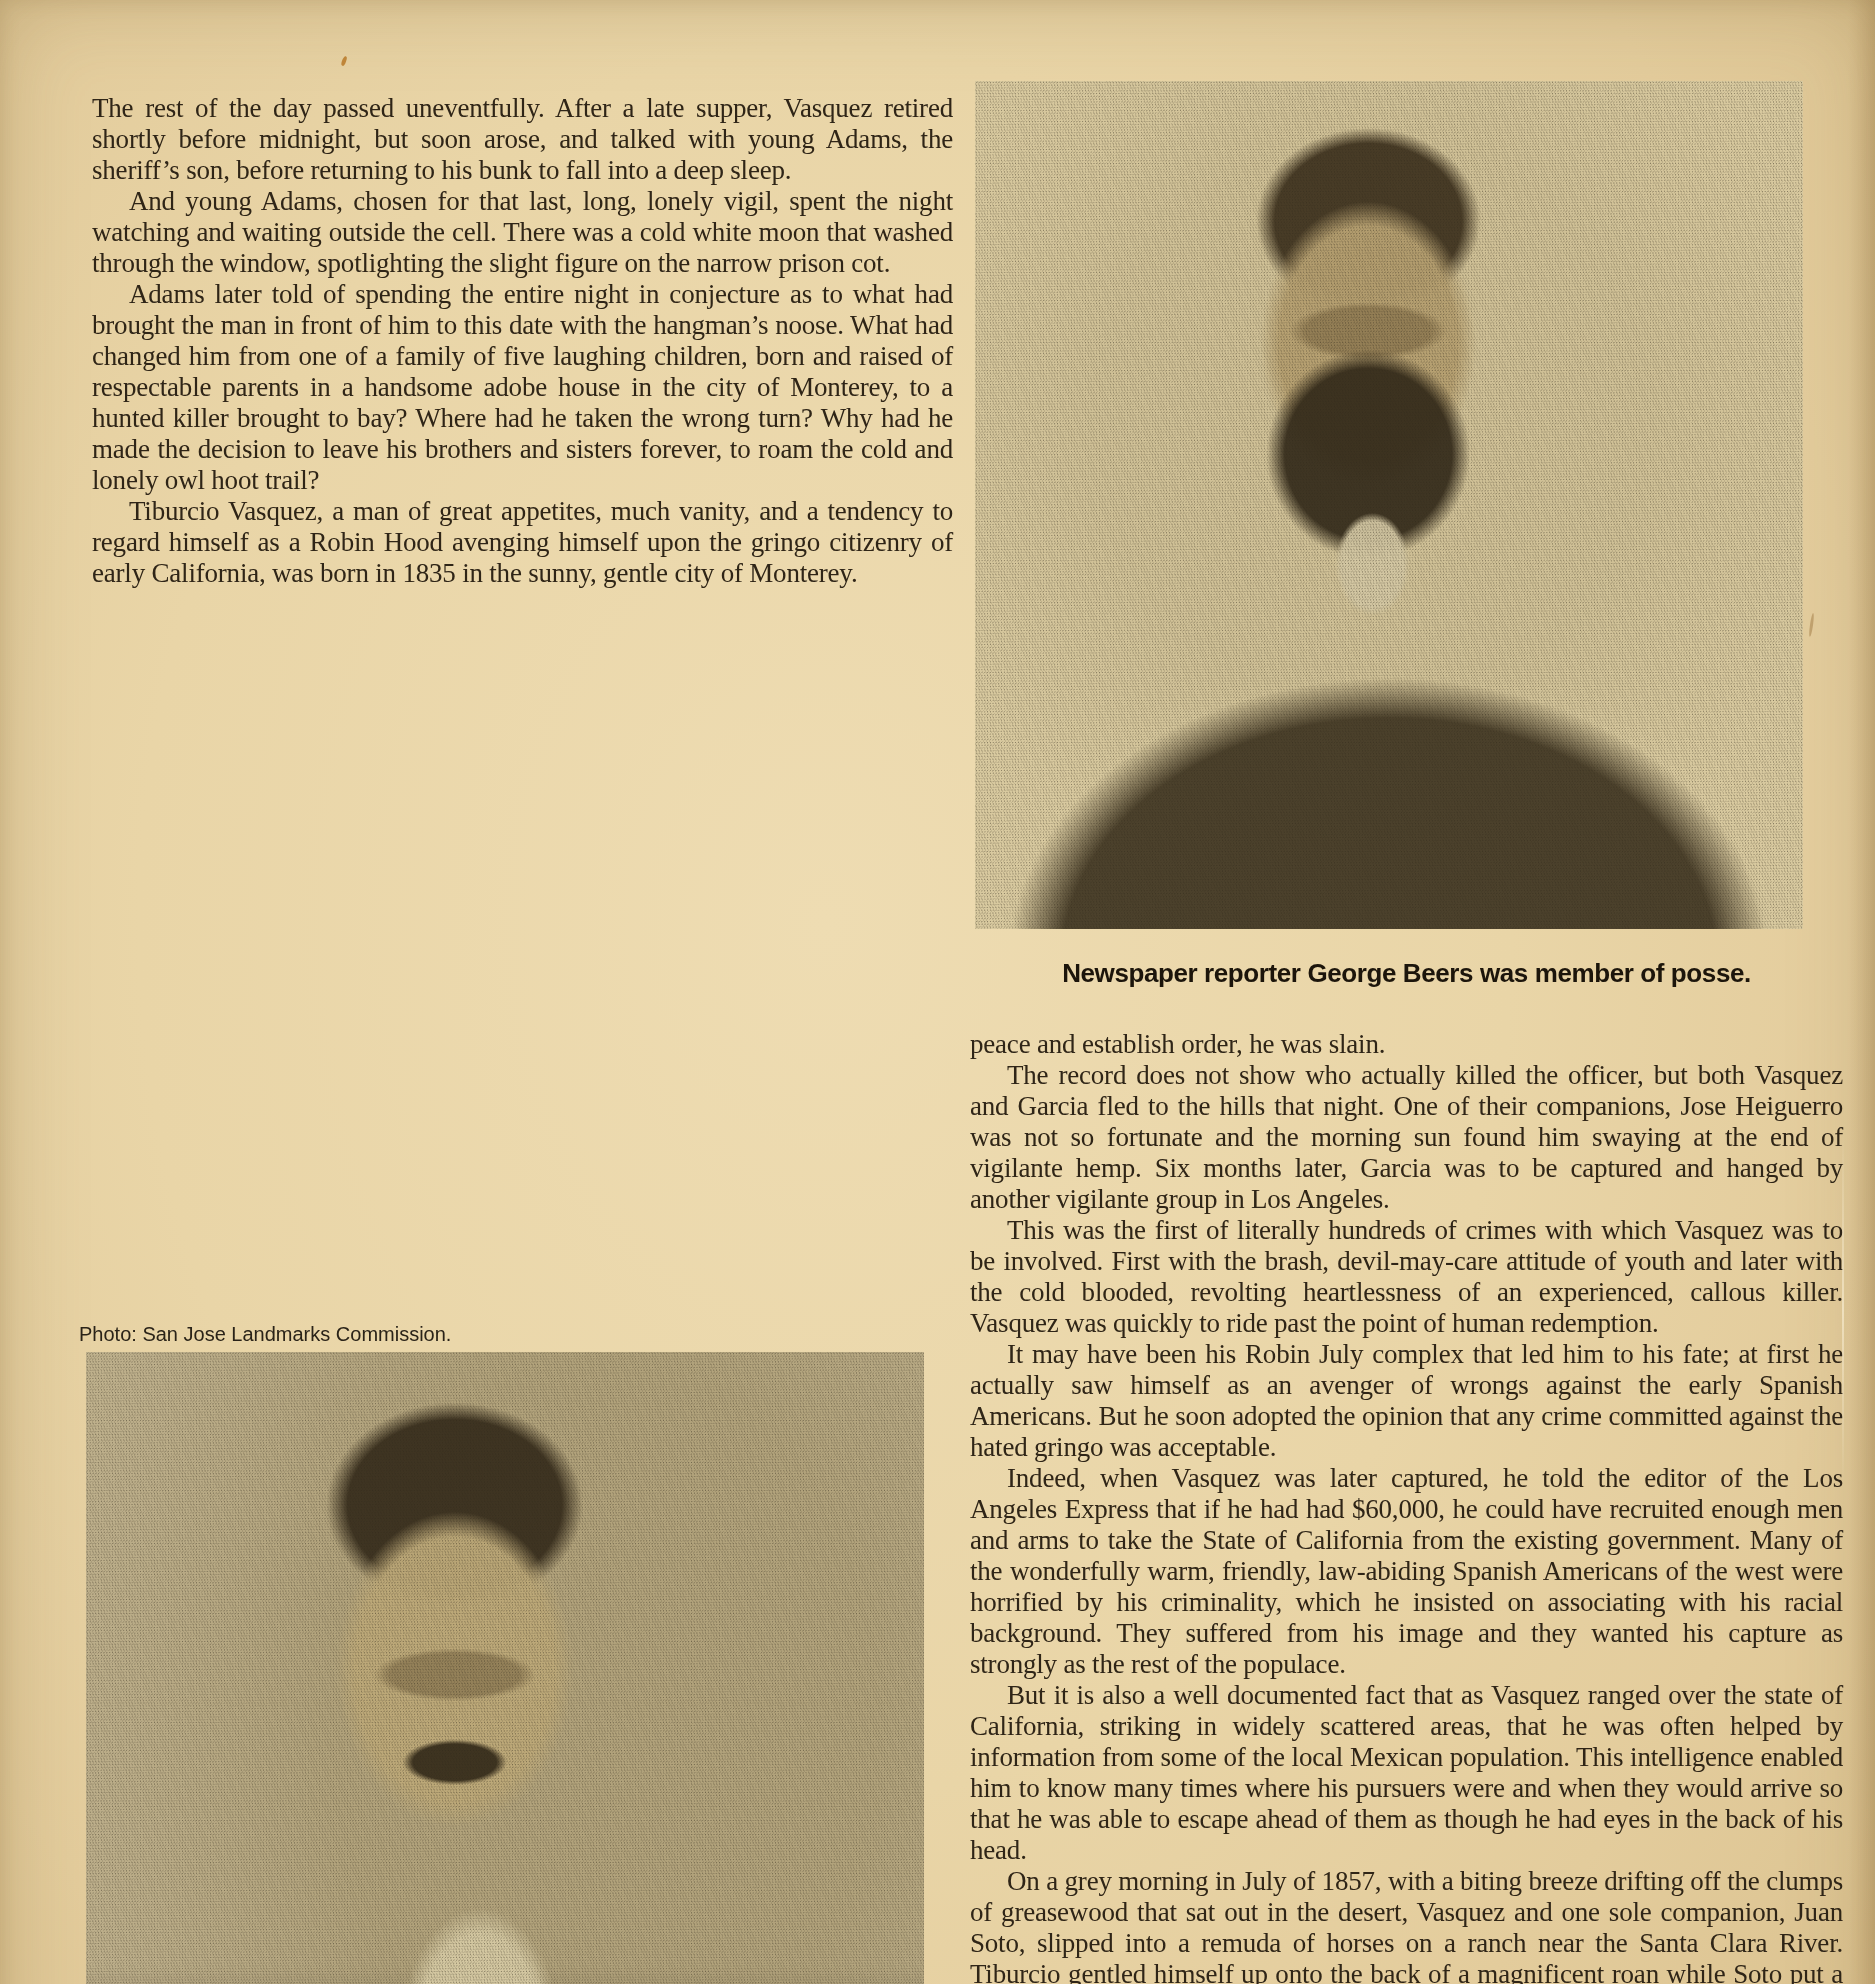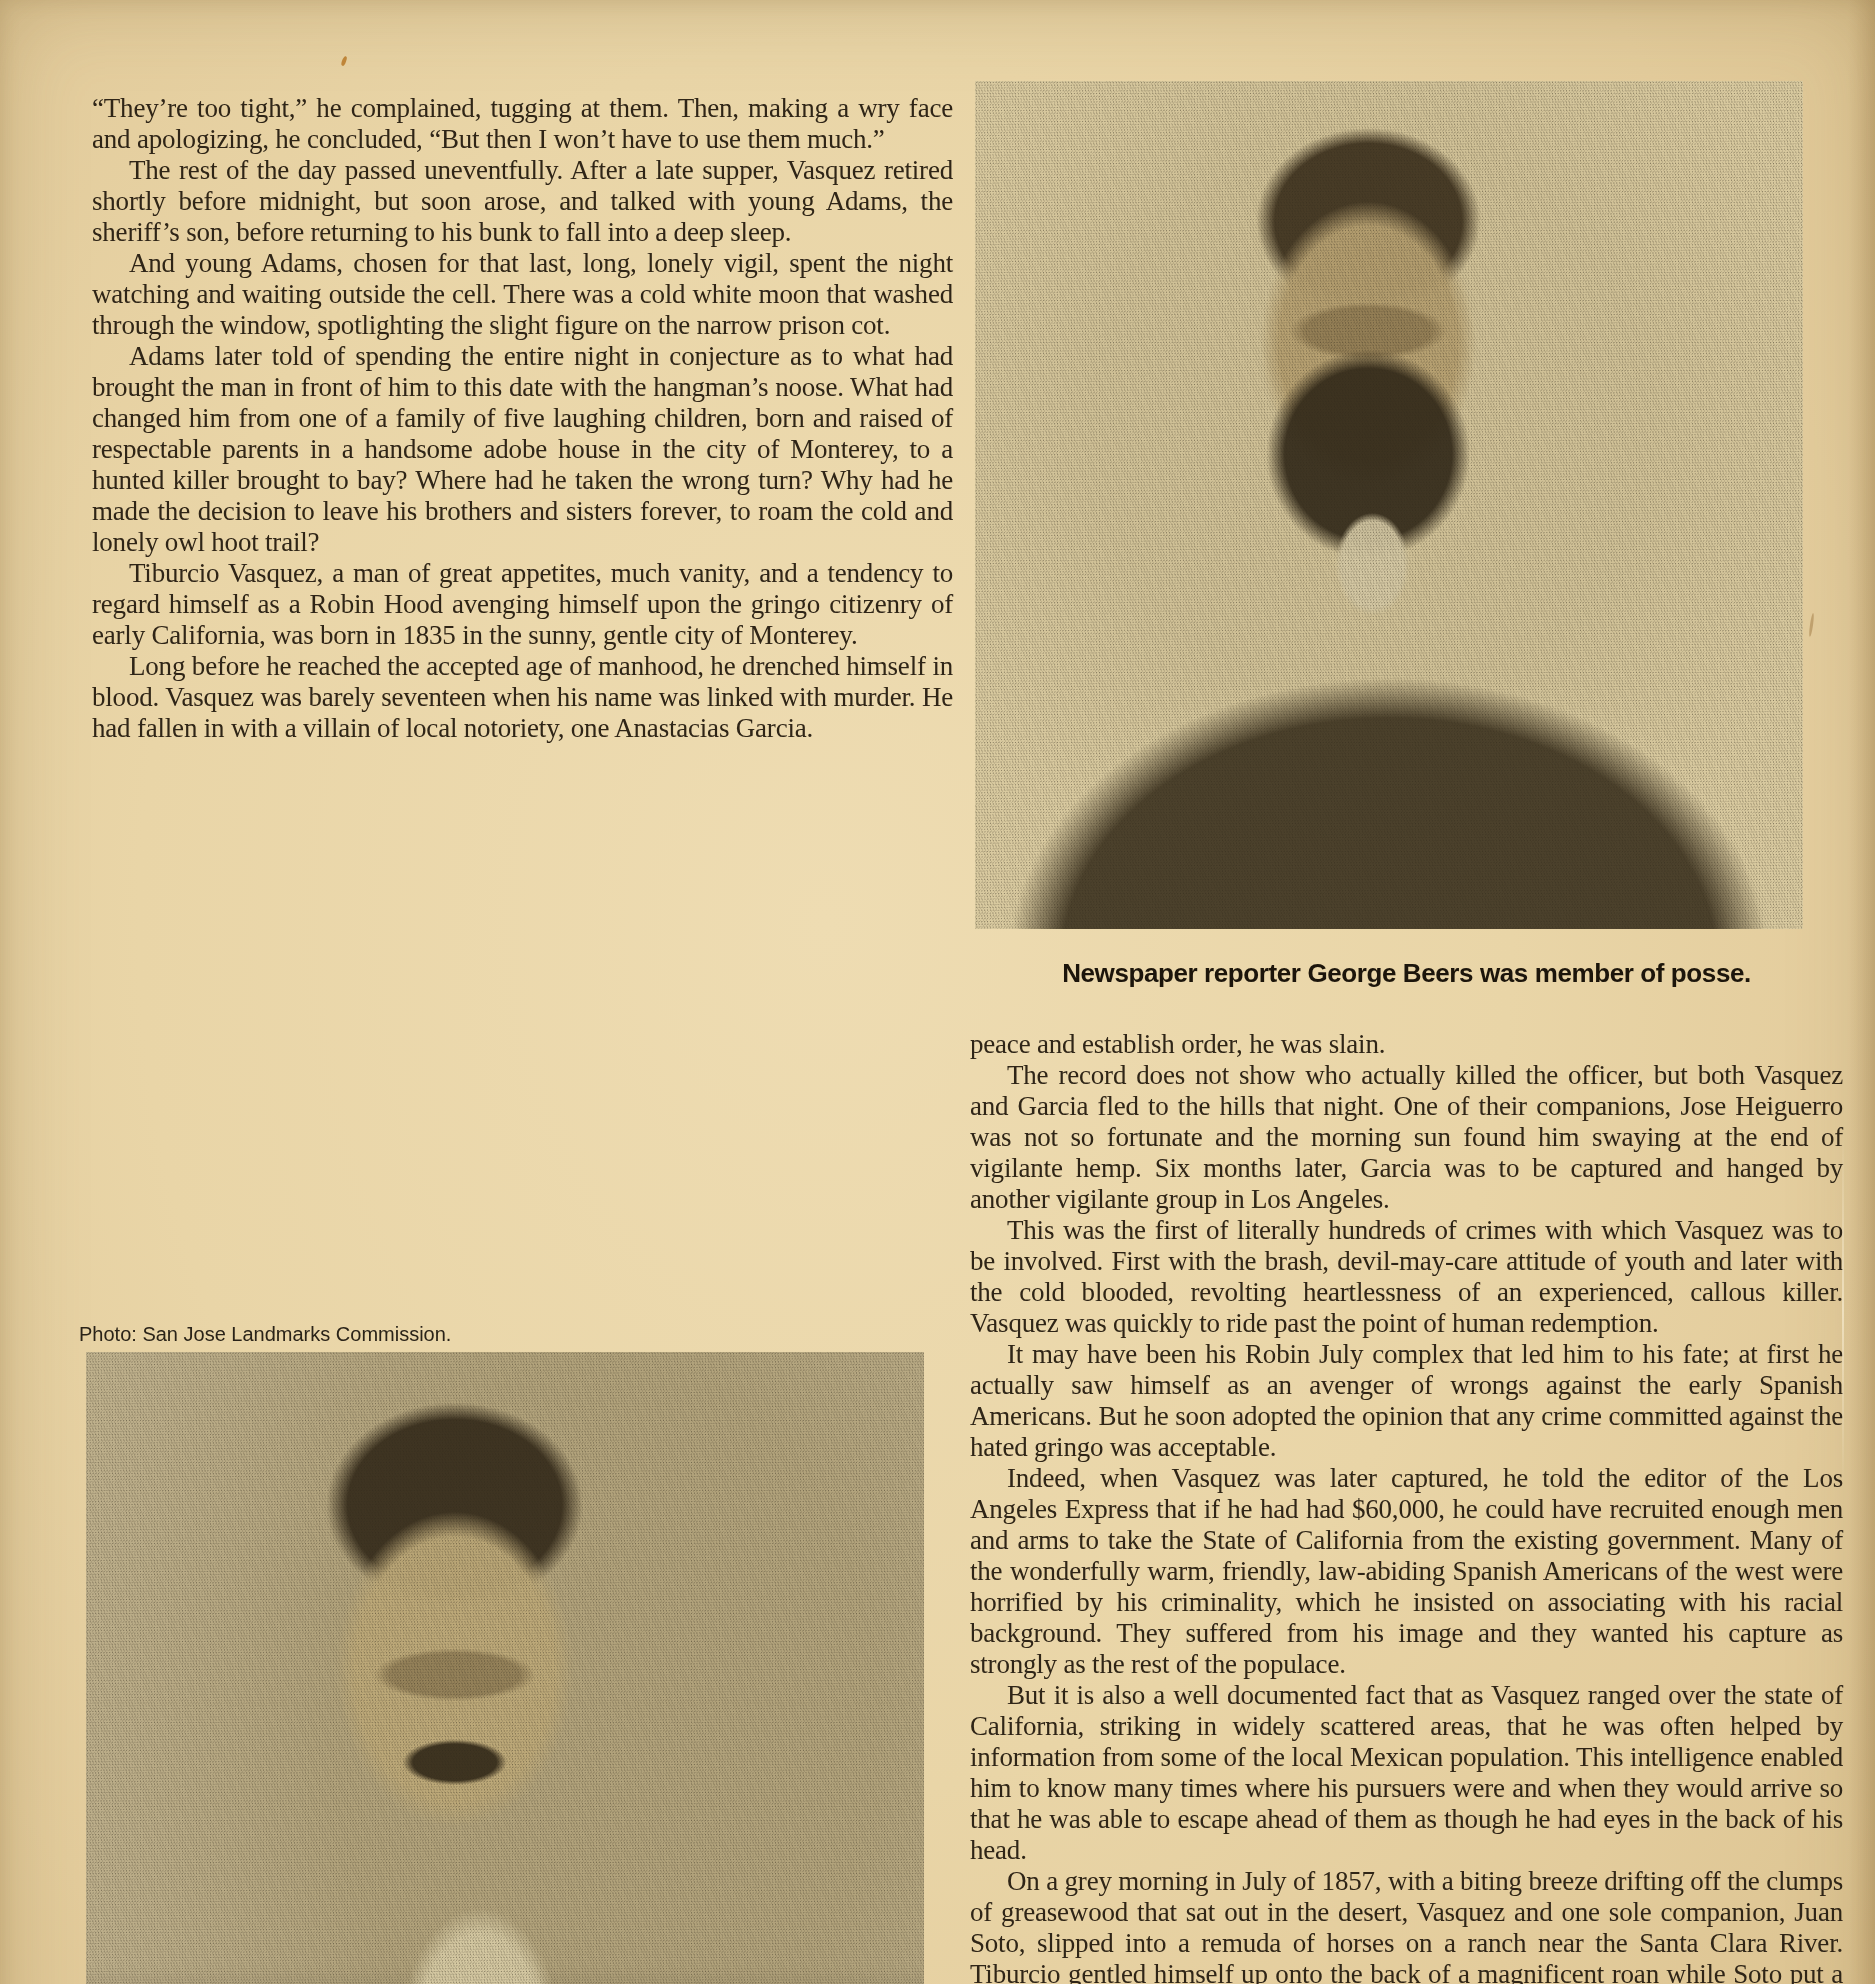--- a/index.html
+++ b/index.html
@@ -97,26 +97,24 @@
     background:rgba(150,110,55,.45);transform:rotate(8deg);}
   .crease{position:absolute;left:1842px;top:1131px;width:2px;height:357px;
     background:linear-gradient(to bottom, rgba(255,245,220,0), rgba(255,246,224,.55), rgba(255,245,220,0));}
 </style>
 </head>
 <body>
 
 <div class="page">
 
   <div class="col col-left">
-      <p>“They’re too tight,” he complained, tugging at them. Then, making a wry face and apologizing, he concluded, “But then I won’t have to use them much.”</p>
       <p>The rest of the day passed uneventfully. After a late supper, Vasquez retired shortly before midnight, but soon arose, and talked with young Adams, the sheriff’s son, before returning to his bunk to fall into a deep sleep.</p>
       <p>And young Adams, chosen for that last, long, lonely vigil, spent the night watching and waiting outside the cell. There was a cold white moon that washed through the window, spotlighting the slight figure on the narrow prison cot.</p>
       <p>Adams later told of spending the entire night in conjecture as to what had brought the man in front of him to this date with the hangman’s noose. What had changed him from one of a family of five laughing children, born and raised of respectable parents in a handsome adobe house in the city of Monterey, to a hunted killer brought to bay? Where had he taken the wrong turn?  Why had he made the decision to leave his brothers and sisters forever, to roam the cold and lonely owl hoot trail?</p>
       <p>Tiburcio Vasquez, a man of great appetites, much vanity, and a tendency to regard himself as a Robin Hood avenging himself upon the gringo citizenry of early California, was born in 1835 in the sunny, gentle city of Monterey.</p>
-      <p>Long before he reached the accepted age of manhood, he drenched himself in blood. Vasquez was barely seventeen when his name was linked with murder. He had fallen in with a villain of local notoriety, one Anastacias Garcia.</p>
     </div>
 
   <div class="photo photo-beers halftone">
     <div class="figure fig-beers"></div>
   </div>
   <div class="caption caption-beers">Newspaper reporter George Beers was member of posse.</div>
 
   <div class="credit">Photo: San Jose Landmarks Commission.</div>
   <div class="photo photo-leiva halftone">
     <div class="figure fig-leiva"></div>

